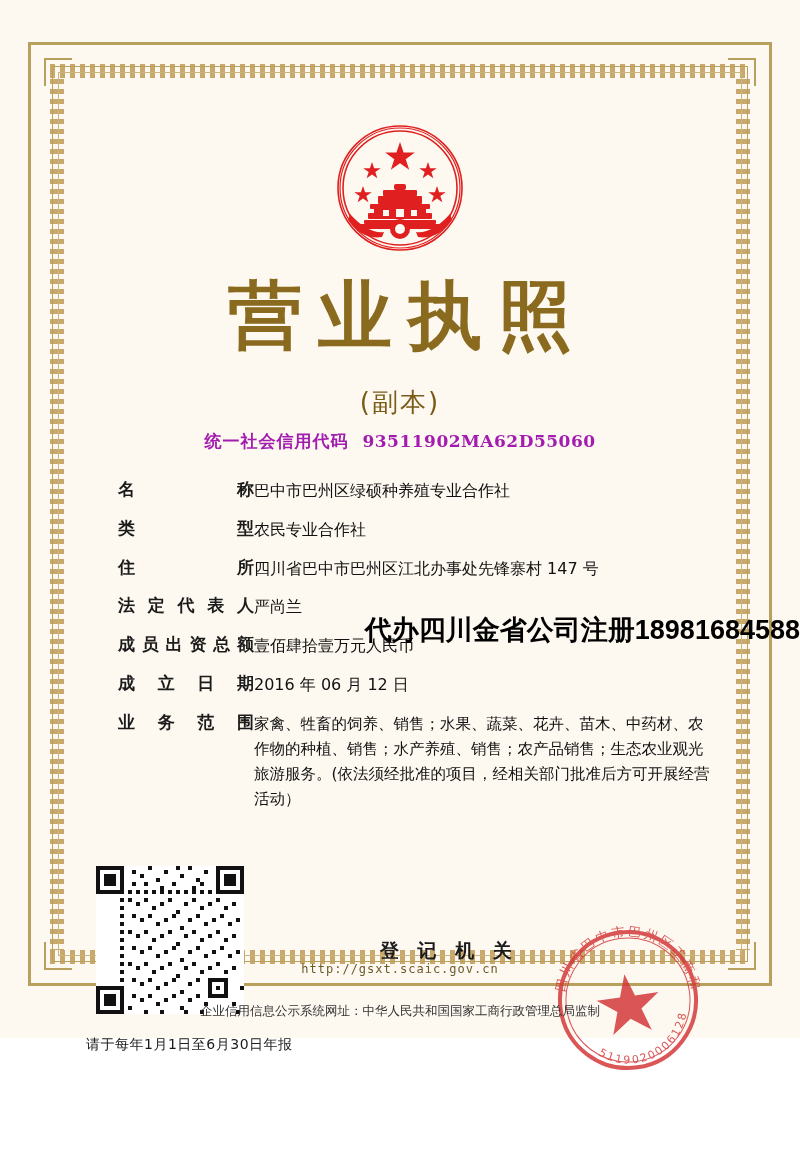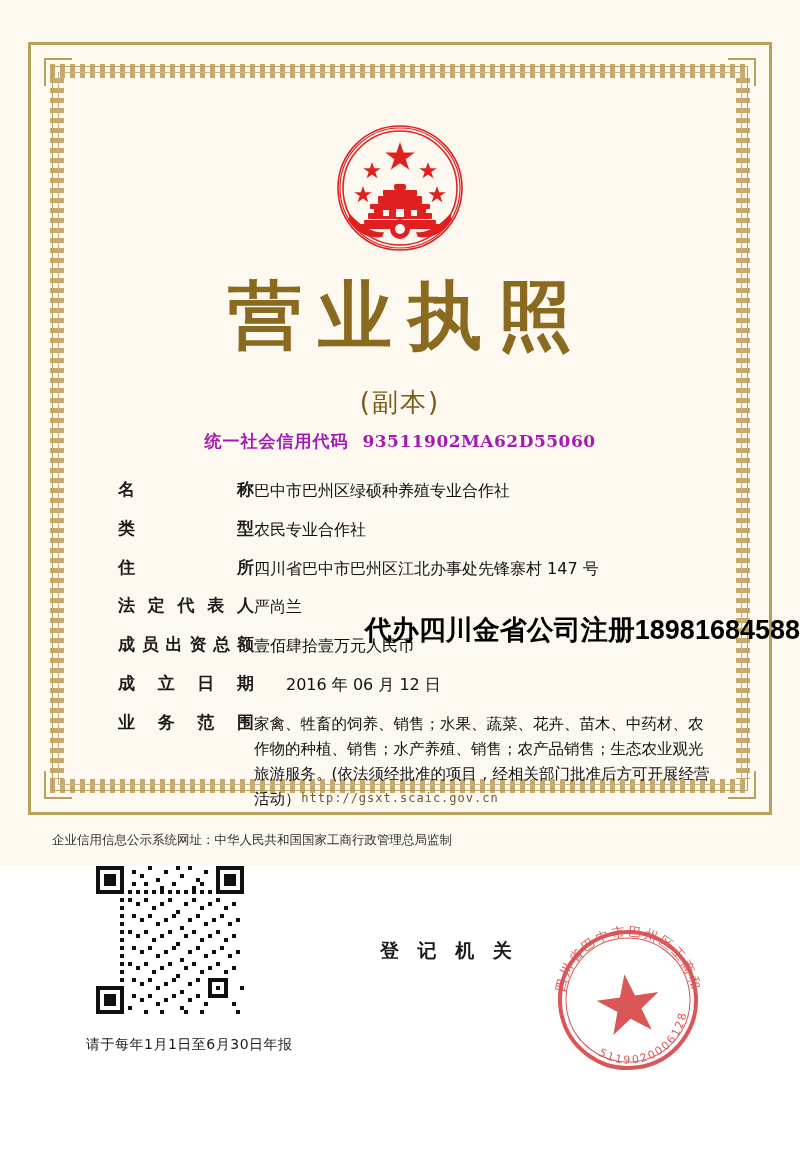--- a/index.html
+++ b/index.html
@@ -9,21 +9,21 @@
   }
   body {
     width: 800px;
     height: 1166px;
     font-family: "Liberation Sans", sans-serif;
     overflow: hidden;
   }
   #license {
     position: relative;
     width: 800px;
-    height: 867px;
+    height: 1038px;
     background: #fdf8f0;
     box-sizing: border-box;
   }
   
   .border-outer {
     position: absolute;
     left: 28px; top: 42px; right: 28px; bottom: 52px;
     border: 3px solid #b8a15c;
     box-sizing: border-box;
   }
@@ -144,21 +144,21 @@
   }
   .label span.ch { display: inline-block; }
   .value {
     flex: 1;
     font-family: "DejaVu Sans", sans-serif;
     font-size: 16px;
     color: #111;
     line-height: 1.55;
     padding-top: 1px;
   }
-  .value.serif-num { font-family: "DejaVu Sans", sans-serif; padding-left: 32px; }
+  .value.serif-num { font-family: "DejaVu Sans", sans-serif; }
   .row.scope .value { font-size: 15.5px; line-height: 1.62; }
   .row.scope { margin-top: 6px; }
 
   
   .watermark {
     position: absolute;
     left: 0; right: 0;
     top: 612px;
     text-align: right;
     font-family: Liberation Sans, sans-serif;
@@ -236,21 +236,21 @@
     letter-spacing: 1px;
   }
 
   
   .footer {
     position: absolute;
     left: 52px;
     right: 52px;
     bottom: 18px;
     display: flex;
-    justify-content: flex-start;
+    justify-content: center;
     font-family: "DejaVu Sans", sans-serif;
     font-size: 12.5px;
     color: #333;
   }
 </style>
 </head>
 <body>
 
 <div id="license">
 

